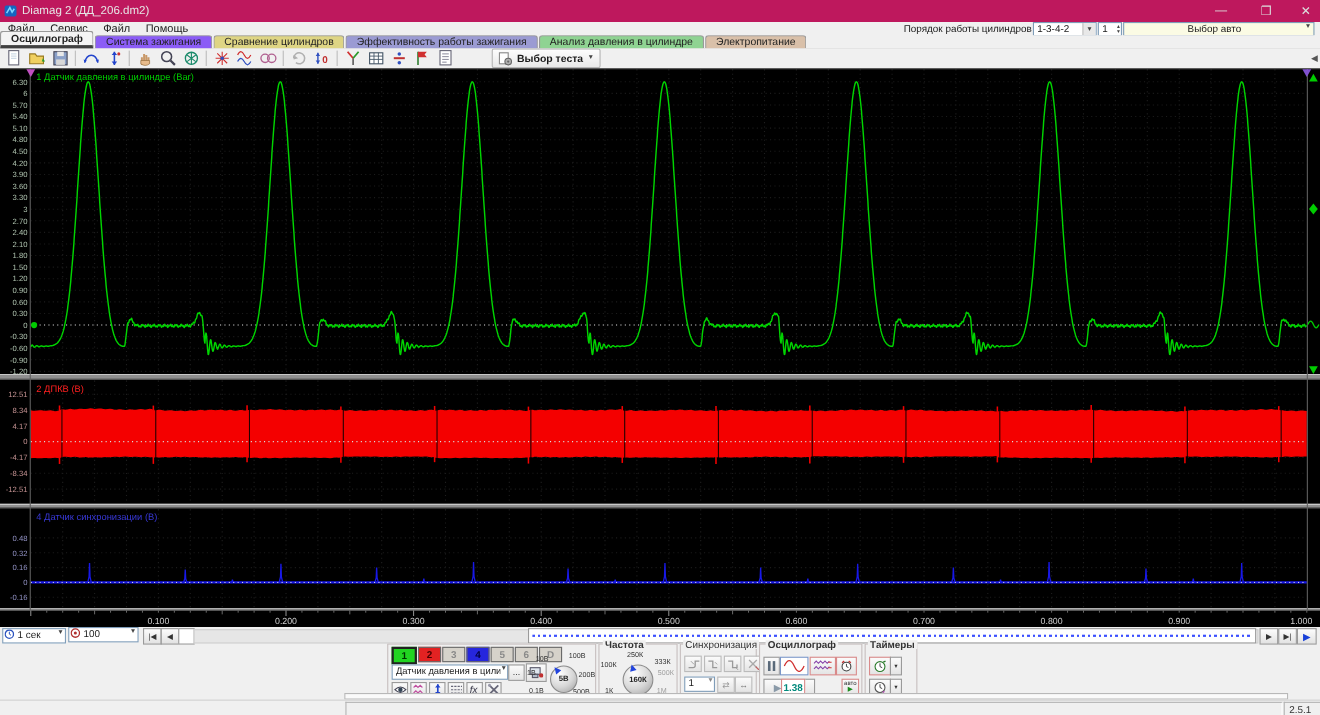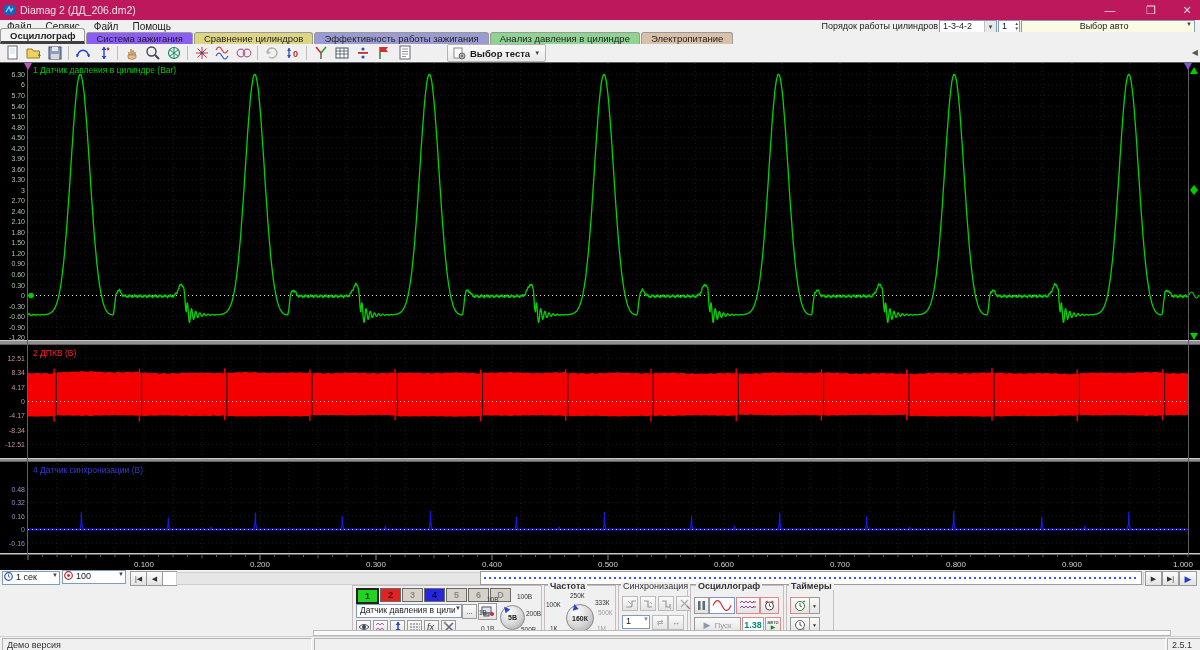--- a/index.html
+++ b/index.html
@@ -770,21 +770,21 @@
   <svg width="11" height="11">
     <circle cx="5.5" cy="6" r="4" fill="#fff" stroke="#444"></circle>
       <path d="M5.5,6 L5.5,3.5 M5.5,6 L7.3,6.8" stroke="#444" stroke-width="0.9"></path>
     <path d="M1.5,2.5 l2,-1.5 M9.5,2.5 l-2,-1.5" stroke="#c03030" stroke-width="1.2"></path>
   </svg>
 </div>
 <div class="pbtn dis" style="left:694px;top:617px;width:45px;height:14px;gap:4px">
   <span style="color:#8a9aa8;font-size:9px">▶</span>
   <span>Пуск</span>
 </div>
-<div class="pbtn red" style="left:742px;top:617px;width:20px;height:14px;background:#fff;color:#00897b;font-weight:bold;font-size:9px">1.38</div>
+<div class="pbtn red" style="left:710px;top:617px;width:20px;height:14px;background:#fff;color:#00897b;font-weight:bold;font-size:9px">1.38</div>
 <div class="pbtn red" style="left:765px;top:617px;width:14px;height:14px;flex-direction:column;line-height:5px">
   <span style="font-size:5.5px">авто</span>
   <span style="font-size:6px;color:#1a8a1a">▶</span>
 </div>
 
 <div class="gbox" style="left:786px;top:585px;width:46px;height:50px"></div>
 <span class="glabel" style="left:789px;top:582px">Таймеры</span>
 <div class="pbtn red" style="left:790px;top:597px;width:18px;height:15px">
   <svg width="12" height="12">
     <circle cx="6" cy="6" r="4.5" fill="#fff" stroke="#2a7a2a"></circle>
@@ -797,16 +797,15 @@
   <svg width="12" height="12">
     <circle cx="6" cy="6" r="4.5" fill="#fff" stroke="#555"></circle>
       <path d="M6,6 L6,3 M6,6 L8,7" stroke="#444" stroke-width="0.9"></path>
       <path d="M8,9.5 l2.5,0 l-1.2,1.8 z" fill="#b050b0"></path>
   </svg>
 </div>
 <div class="pbtn" style="left:809px;top:617px;width:9px;height:14px;font-size:5px">▼</div>
 
 <div id="groove" class="abs"></div>
 <div id="statusbar" class="abs">
-  <div class="spanel" style="left:2px;width:300px">Демо версия</div>
   <div class="spanel" style="left:314px;width:842px"></div>
   <div class="spanel" style="left:1167px;width:27px">2.5.1</div>
 </div>
 
 </body></html>

